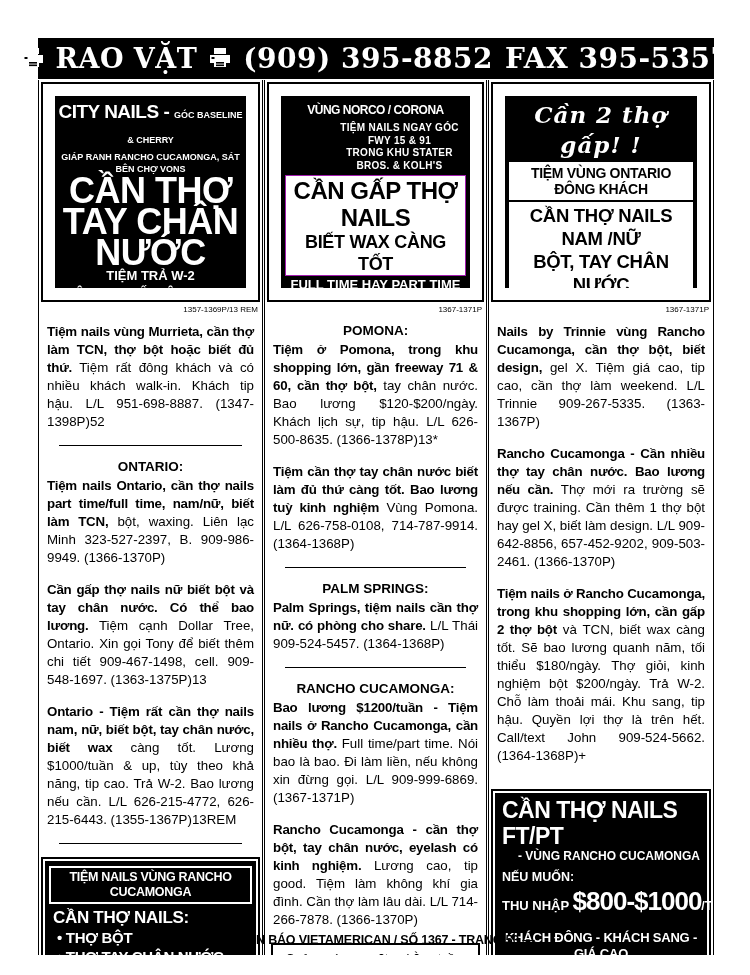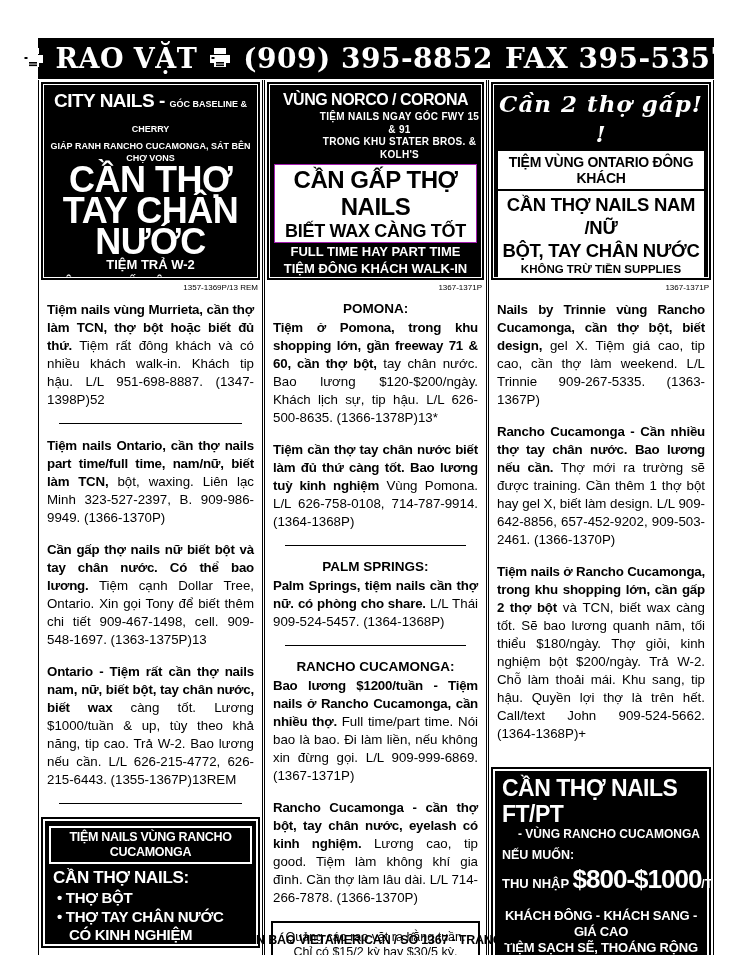--- a/index.html
+++ b/index.html
@@ -15,32 +15,32 @@
     letter-spacing:.5px;white-space:nowrap;
   }
   .banner .num{font-size:28px;}
   .fax-ic{display:inline-block;}
   
   .col{position:absolute;top:80px;height:875px;border-left:1px solid #000;border-right:1px solid #000;box-sizing:border-box;overflow:hidden;}
   .col-left{left:38px;width:225px;}
   .col-mid{left:264px;width:223px;}
   .col-right{left:488px;width:226px;}
   
-  .dispbox{border:2px solid #000;margin:2px;height:192px;padding:1px;box-sizing:content-box;}
+  .dispbox{border:2px solid #000;margin:2px;height:192px;padding:12px;box-sizing:content-box;}
   .blackbox{background:#000;color:#fff;height:100%;text-align:center;overflow:hidden;}
   .refline{font-size:8px;text-align:right;padding:1px 4px 0 0;line-height:9px;height:10px;color:#000;}
   
   .cn-l1{font-weight:bold;font-size:19px;line-height:21px;padding-top:5px;letter-spacing:-.5px;}
   .cn-l1 .sm{font-size:9px;letter-spacing:0;}
   .cn-l2{font-weight:bold;font-size:9px;line-height:12px;}
   .cn-h{font-weight:bold;font-size:36px;line-height:31px;letter-spacing:-.5px;}
   .cn-sub{font-weight:bold;font-size:13px;line-height:16px;}
   .cn-contact{font-weight:bold;font-size:13.5px;line-height:18px;text-align:left;padding-left:8px;}
   
-  .nc-region{font-weight:bold;font-size:16px;line-height:23px;padding-top:3px;letter-spacing:-.5px;}
+  .nc-region{font-weight:bold;font-size:12px;line-height:23px;padding-top:3px;letter-spacing:-.5px;}
   .nc-loc{font-weight:bold;font-size:10px;line-height:12.5px;letter-spacing:.3px;margin-left:48px;}
   .whitebox{background:#fff;color:#000;margin:3px 4px 0;border:1px solid #a21caf;}
   .nc-h1{font-weight:bold;font-size:24px;line-height:27px;letter-spacing:-.5px;padding-top:1px;}
   .nc-h2{font-weight:bold;font-size:18px;line-height:22px;letter-spacing:-.3px;}
   .nc-time{font-weight:bold;font-size:13px;line-height:16px;padding-top:1px;}
   
   .r-script{font-family:"DejaVu Serif","Liberation Serif",serif;font-style:italic;font-weight:bold;
     font-size:23px;line-height:30px;padding-top:4px;letter-spacing:1px;}
   .r-bar{background:#fff;color:#000;margin:2px 4px 0;border-bottom:2px solid #000;
     font-weight:bold;font-size:14px;line-height:16px;padding:3px 0;letter-spacing:-.3px;}
@@ -121,20 +121,21 @@
         <div class="cn-sub">TIỆM TRẢ W-2</div>
         <div class="cn-contact">LIÊN LẠC SỐ ĐIỆN THOẠI:</div>
 
       </div>
     </div>
     <div class="refline">1357-1369P/13 REM</div>
 
     <div class="textarea">
       <p class="ad"><b>Tiệm nails vùng Murrieta, cần thợ làm TCN, thợ bột hoặc biết đủ thứ.</b><span> Tiệm rất đông khách và có nhiều khách walk-in. Khách tip hậu. L/L 951-698-8887. (1347-1398P)52</span></p>
       <hr class="sep">
+      <div class="region-h">ONTARIO:</div>
       <p class="ad"><b>Tiệm nails Ontario, cần thợ nails part time/full time, nam/nữ, biết làm TCN,</b><span> bột, waxing. Liên lạc Minh 323-527-2397, B. 909-986-9949. (1366-1370P)</span></p>
       <p class="ad"><b>Cần gấp thợ nails nữ biết bột và tay chân nước. Có thể bao lương.</b><span> Tiệm cạnh Dollar Tree, Ontario. Xin gọi Tony để biết thêm chi tiết 909-467-1498, cell. 909-548-1697. (1363-1375P)13</span></p>
       <p class="ad"><b>Ontario - Tiệm rất cần thợ nails nam, nữ, biết bột, tay chân nước, biết wax</b><span> càng tốt. Lương $1000/tuần &amp; up, tùy theo khả năng, tip cao. Trả W-2. Bao lương nếu cần. L/L 626-215-4772, 626-215-6443. (1355-1367P)13REM</span></p>
       <hr class="sep">
     </div>
 
     <div class="bl-box">
       <div class="bl-in">
         <div class="bl-title">TIỆM NAILS VÙNG RANCHO CUCAMONGA</div>
         <div class="bl-h">CẦN THỢ NAILS:</div>

